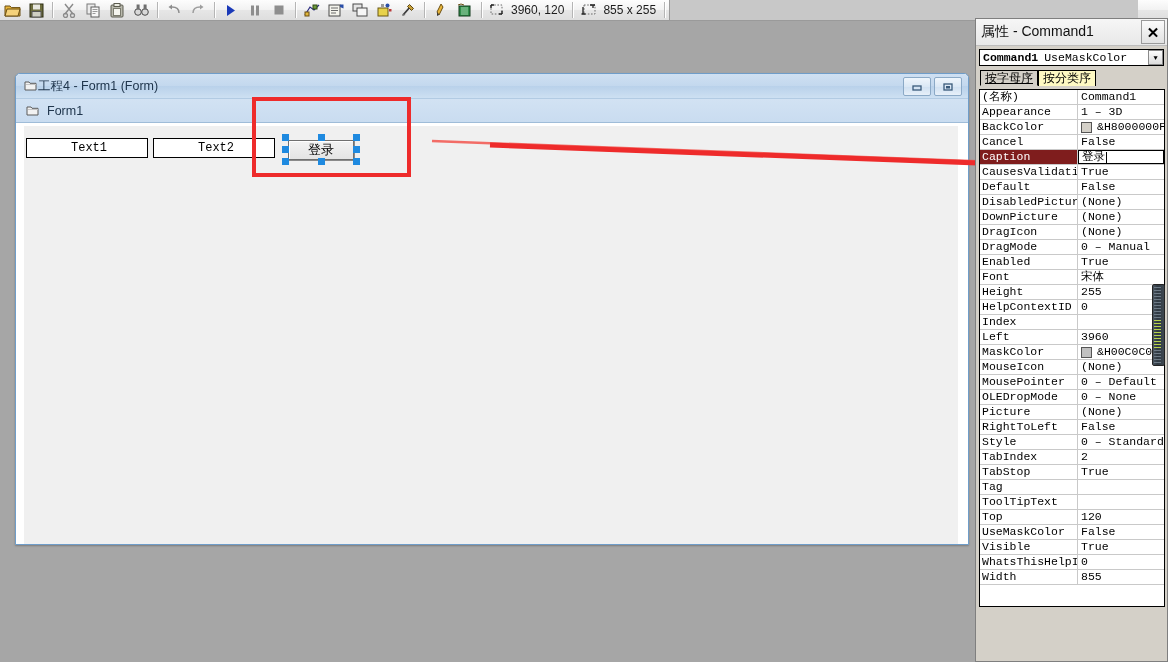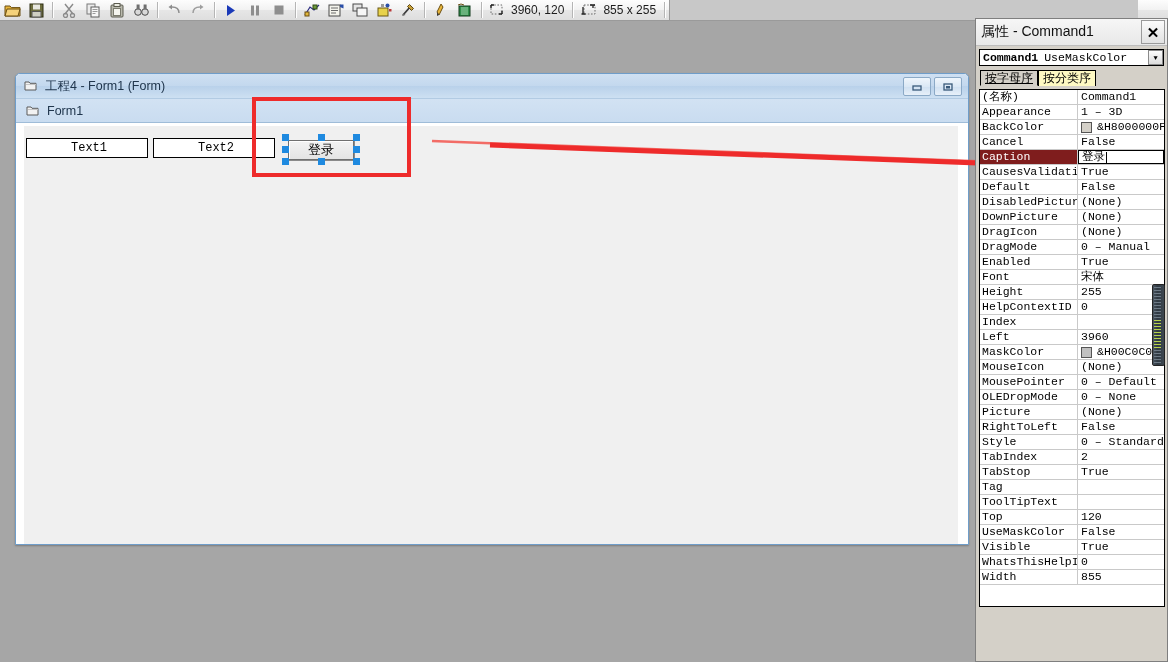--- a/index.html
+++ b/index.html
@@ -33,21 +33,21 @@
     position:absolute;left:15px;top:73px;width:952px;height:470px;
     background:#ffffff;
     border:1px solid #6f9dc9;
     border-radius:5px 5px 0 0;
     box-shadow:0 1px 2px rgba(0,0,0,.25);
     overflow:hidden;
   }
   #designer-title{
     height:24px;
     background:linear-gradient(to bottom,#cfe0f2 0%,#c3d8ee 50%,#b9d1ea 51%,#cde0f2 100%);
-    display:flex;align-items:center;padding-left:8px;gap:7px;
+    display:flex;align-items:center;padding-left:8px;
     border-bottom:1px solid #b2cbe3;
     border-radius:4px 4px 0 0;
     position:relative;
   }
   #designer-title .t-text{font-size:12.5px;color:#20364d;}
   .winbtns{position:absolute;right:6px;top:3px;display:flex;gap:3px;}
   .winbtn{
     width:26px;height:17px;
     background:linear-gradient(to bottom,#eff5fb 0%,#dbe8f5 50%,#cfe0f1 51%,#e7f0f9 100%);
     border:1px solid #8ba9c6;border-radius:2px;

